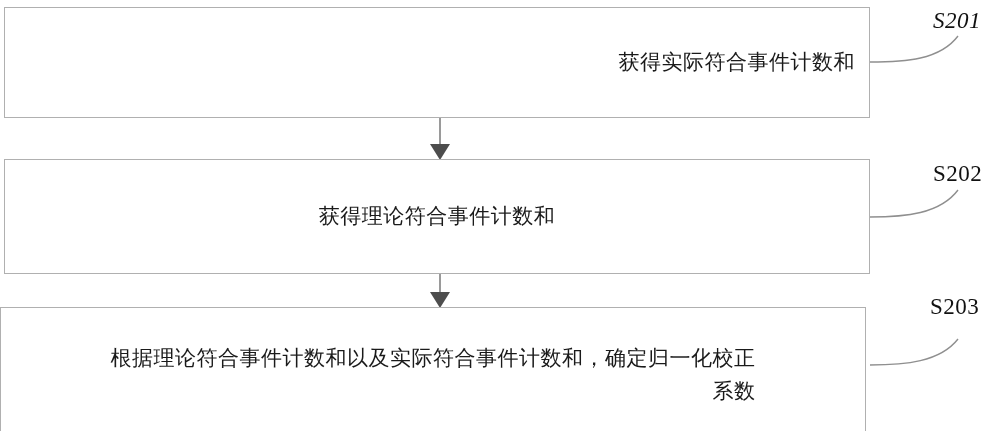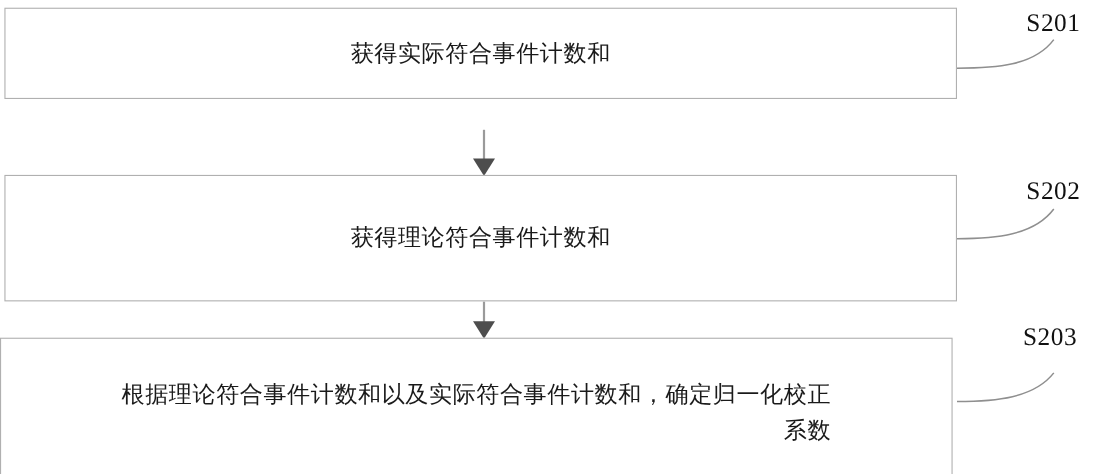--- a/index.html
+++ b/index.html
@@ -84,24 +84,24 @@
       <polygon class="arrow-head" points="430,292 450,292 440,308"></polygon>
     </g>
 
     <path class="leader-curve" d="M 870 62 C 905 62, 940 60, 958 36"></path>
 
     <path class="leader-curve" d="M 870 217 C 905 217, 940 214, 958 190"></path>
 
     <path class="leader-curve" d="M 870 365 C 905 365, 940 362, 958 339"></path>
   </svg>
 
-  <div class="step-box" style="left:4px; top:7px; width:866px; height:83px;">
+  <div class="step-box" style="left:4px; top:7px; width:866px; height:111px;justify-content:flex-end;">
     <div class="step-text">获得实际符合事件计数和</div>
   </div>
-  <div class="step-label" style="left:933px; top:8px;">S201</div>
+  <div class="step-label" style="left:933px; top:8px;font-style:italic;">S201</div>
 
   <div class="step-box" style="left:4px; top:159px; width:866px; height:115px;">
     <div class="step-text">获得理论符合事件计数和</div>
   </div>
   <div class="step-label" style="left:933px; top:161px;text-align:right;">S202</div>
 
   <div class="step-box" style="left:0; top:307px; width:866px; height:136px;text-align:right;">
     <div class="step-text">根据理论符合事件计数和以及实际符合事件计数和，确定归一化校正
 系数</div>
   </div>

